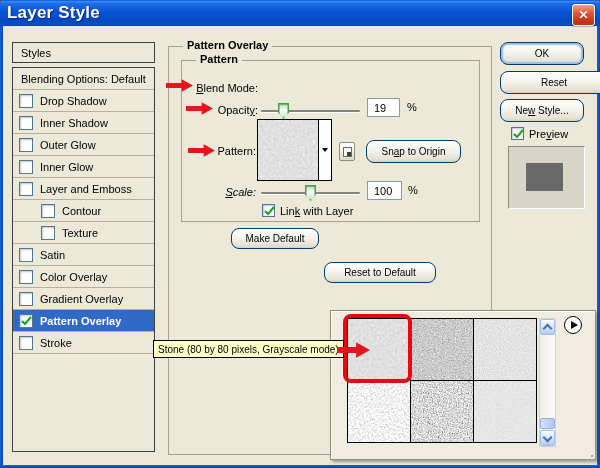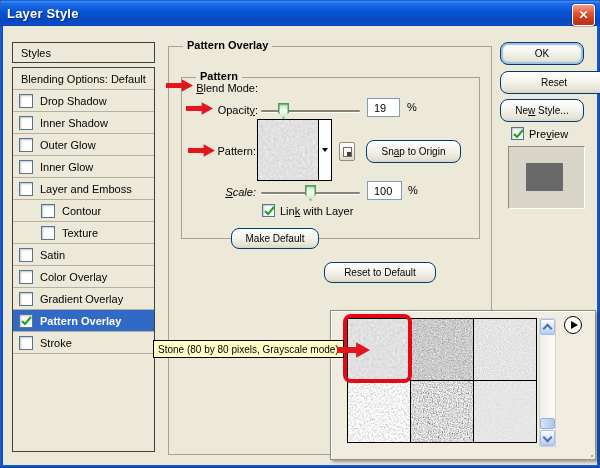--- a/index.html
+++ b/index.html
@@ -2,21 +2,21 @@
 <html><head>
 <meta charset="utf-8">
 <style>
   html,body{margin:0;padding:0;background:#444;}
   body{width:600px;height:468px;overflow:hidden;font-family:"Liberation Sans",sans-serif;font-size:11px;color:#000;}
   .frame{position:relative;width:600px;height:468px;background:#ECE9D8;border-radius:4px 4px 0 0;box-shadow:inset 0 0 0 1px #0E3896;}
   
   .titlebar{position:absolute;top:0;left:0;right:0;height:26px;border-radius:4px 4px 0 0;
     background:linear-gradient(180deg,#0450D6 0%,#3A8BF0 6%,#1E6BE6 14%,#0A54D8 45%,#0647BF 82%,#0A50C9 94%,#073EA6 100%);
     display:flex;align-items:center;}
-  .title{color:#fff;font-size:13px;font-weight:bold;margin-left:7px;text-shadow:1px 1px 1px #0A2A80;letter-spacing:.2px;}
+  .title{color:#fff;font-size:17px;font-weight:bold;margin-left:7px;text-shadow:1px 1px 1px #0A2A80;letter-spacing:.2px;}
   .closebtn{position:absolute;top:4px;right:5px;width:21px;height:20px;border:1px solid #fff;border-radius:3px;
     background:linear-gradient(180deg,#F3A18B 0%,#E4593A 38%,#CE3A1B 72%,#B92F12 100%);
     display:flex;align-items:center;justify-content:center;box-shadow:0 0 0 1px rgba(0,0,60,.25);cursor:pointer;}
   .closebtn .x{color:#fff;font-weight:bold;font-size:12px;line-height:1;text-shadow:0 1px 1px rgba(100,20,0,.6);}
   .b-left,.b-right,.b-bottom{position:absolute;background:linear-gradient(90deg,#1A60D8,#0A47BE);}
   .b-left{left:0;top:26px;bottom:0;width:3px;}
   .b-right{right:0;top:26px;bottom:0;width:3px;}
   .b-bottom{left:0;right:0;bottom:0;height:3px;background:linear-gradient(180deg,#1A60D8,#073EA6);}
   
   .styles-header{position:absolute;left:12px;top:42px;width:143px;height:21px;border:1px solid #3F3F3F;box-sizing:border-box;display:flex;align-items:center;padding-left:8px;}
@@ -228,21 +228,21 @@
     <div class="srow">
       <span class="cb"></span>
       <span class="slabel">Stroke</span>
     </div>
   </div>
 
   <div class="group" style="left:168px;top:46px;width:324px;height:409px;">
     <span class="gtitle">Pattern Overlay</span>
   </div>
 
-  <div class="group" style="left:181px;top:77px;width:299px;height:162px;">
+  <div class="group" style="left:181px;top:60px;width:299px;height:162px;">
     <span class="gtitle">Pattern</span>
   </div>
 
   <div class="lbl r" style="left:170px;top:82px;width:88px;"><span></span><span class="mn">B</span><span>lend Mode:</span></div>
 
   <div class="lbl r" style="left:170px;top:104px;width:88px;"><span>Opacit</span><span class="mn">y</span><span>:</span></div>
   <div class="slider" style="left:261px;top:103px;">
     <div class="track"></div>
     <div class="thumb" style="left:17px;"></div>
   </div>

